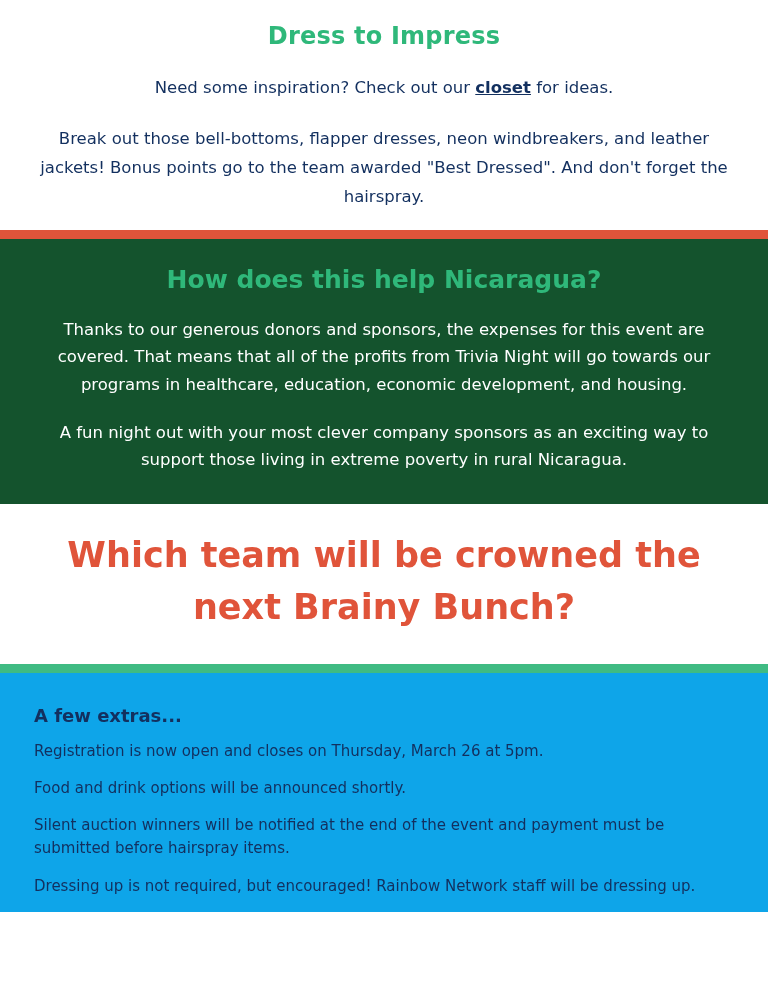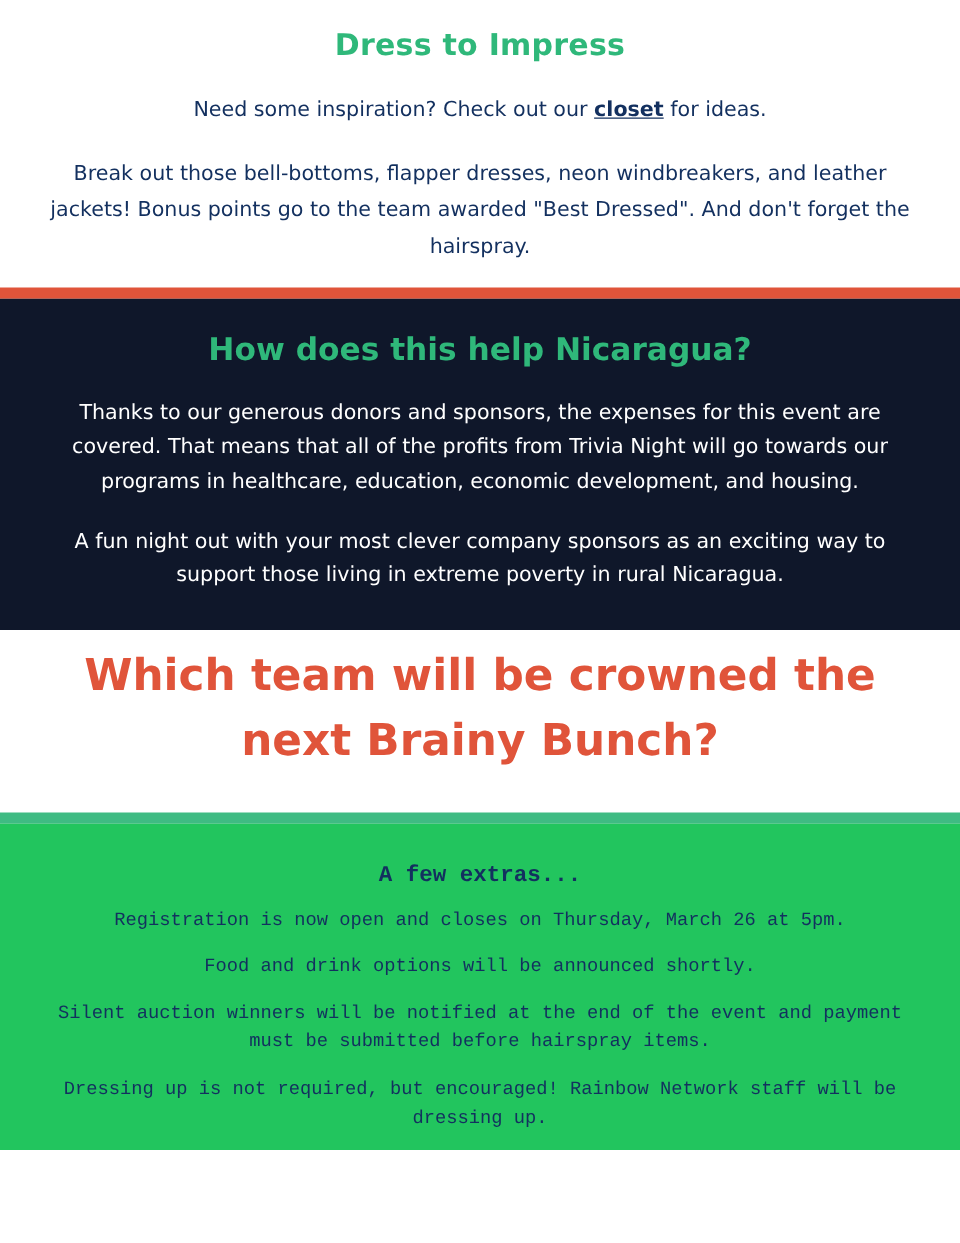--- a/index.html
+++ b/index.html
@@ -51,21 +51,21 @@
 
   
   .divider-orange {
     height: 9px;
     background: #e0543a;
     width: 100%;
   }
 
   
   .section-navy {
-    background: #0f172a;
+    background: #14532d;
     padding: 26px 36px 30px 36px;
     text-align: center;
   }
   .heading-green-on-navy {
     color: #2fb87a;
     font-size: 25px;
     font-weight: bold;
     margin: 0 0 22px 0;
   }
   .body-white {
@@ -74,44 +74,42 @@
     line-height: 1.68;
     margin: 17px 0 20px 0;
   }
   .body-white:last-child {
     margin-bottom: 0;
   }
 
   
   .section-question {
     background: #ffffff;
-    padding: 12px 44px 30px 44px;
+    padding: 26px 44px 30px 44px;
     text-align: center;
   }
   .heading-orange {
     color: #e0543a;
     font-size: 35px;
     font-weight: bold;
     line-height: 1.48;
     margin: 0;
   }
 
   
   .divider-green {
     height: 9px;
     background: #3fbb83;
     width: 100%;
   }
 
   
   .section-extras {
-    background: #22c55e;
+    background: #0ea5e9;
     padding: 32px 34px 14px 34px;
-    text-align: center;
-    font-family: Liberation Mono, monospace;
   }
   .heading-extras {
     color: #13305f;
     font-size: 18px;
     font-weight: bold;
     margin: 0 0 14px 0;
   }
   .extra-line {
     color: #13305f;
     font-size: 15px;

